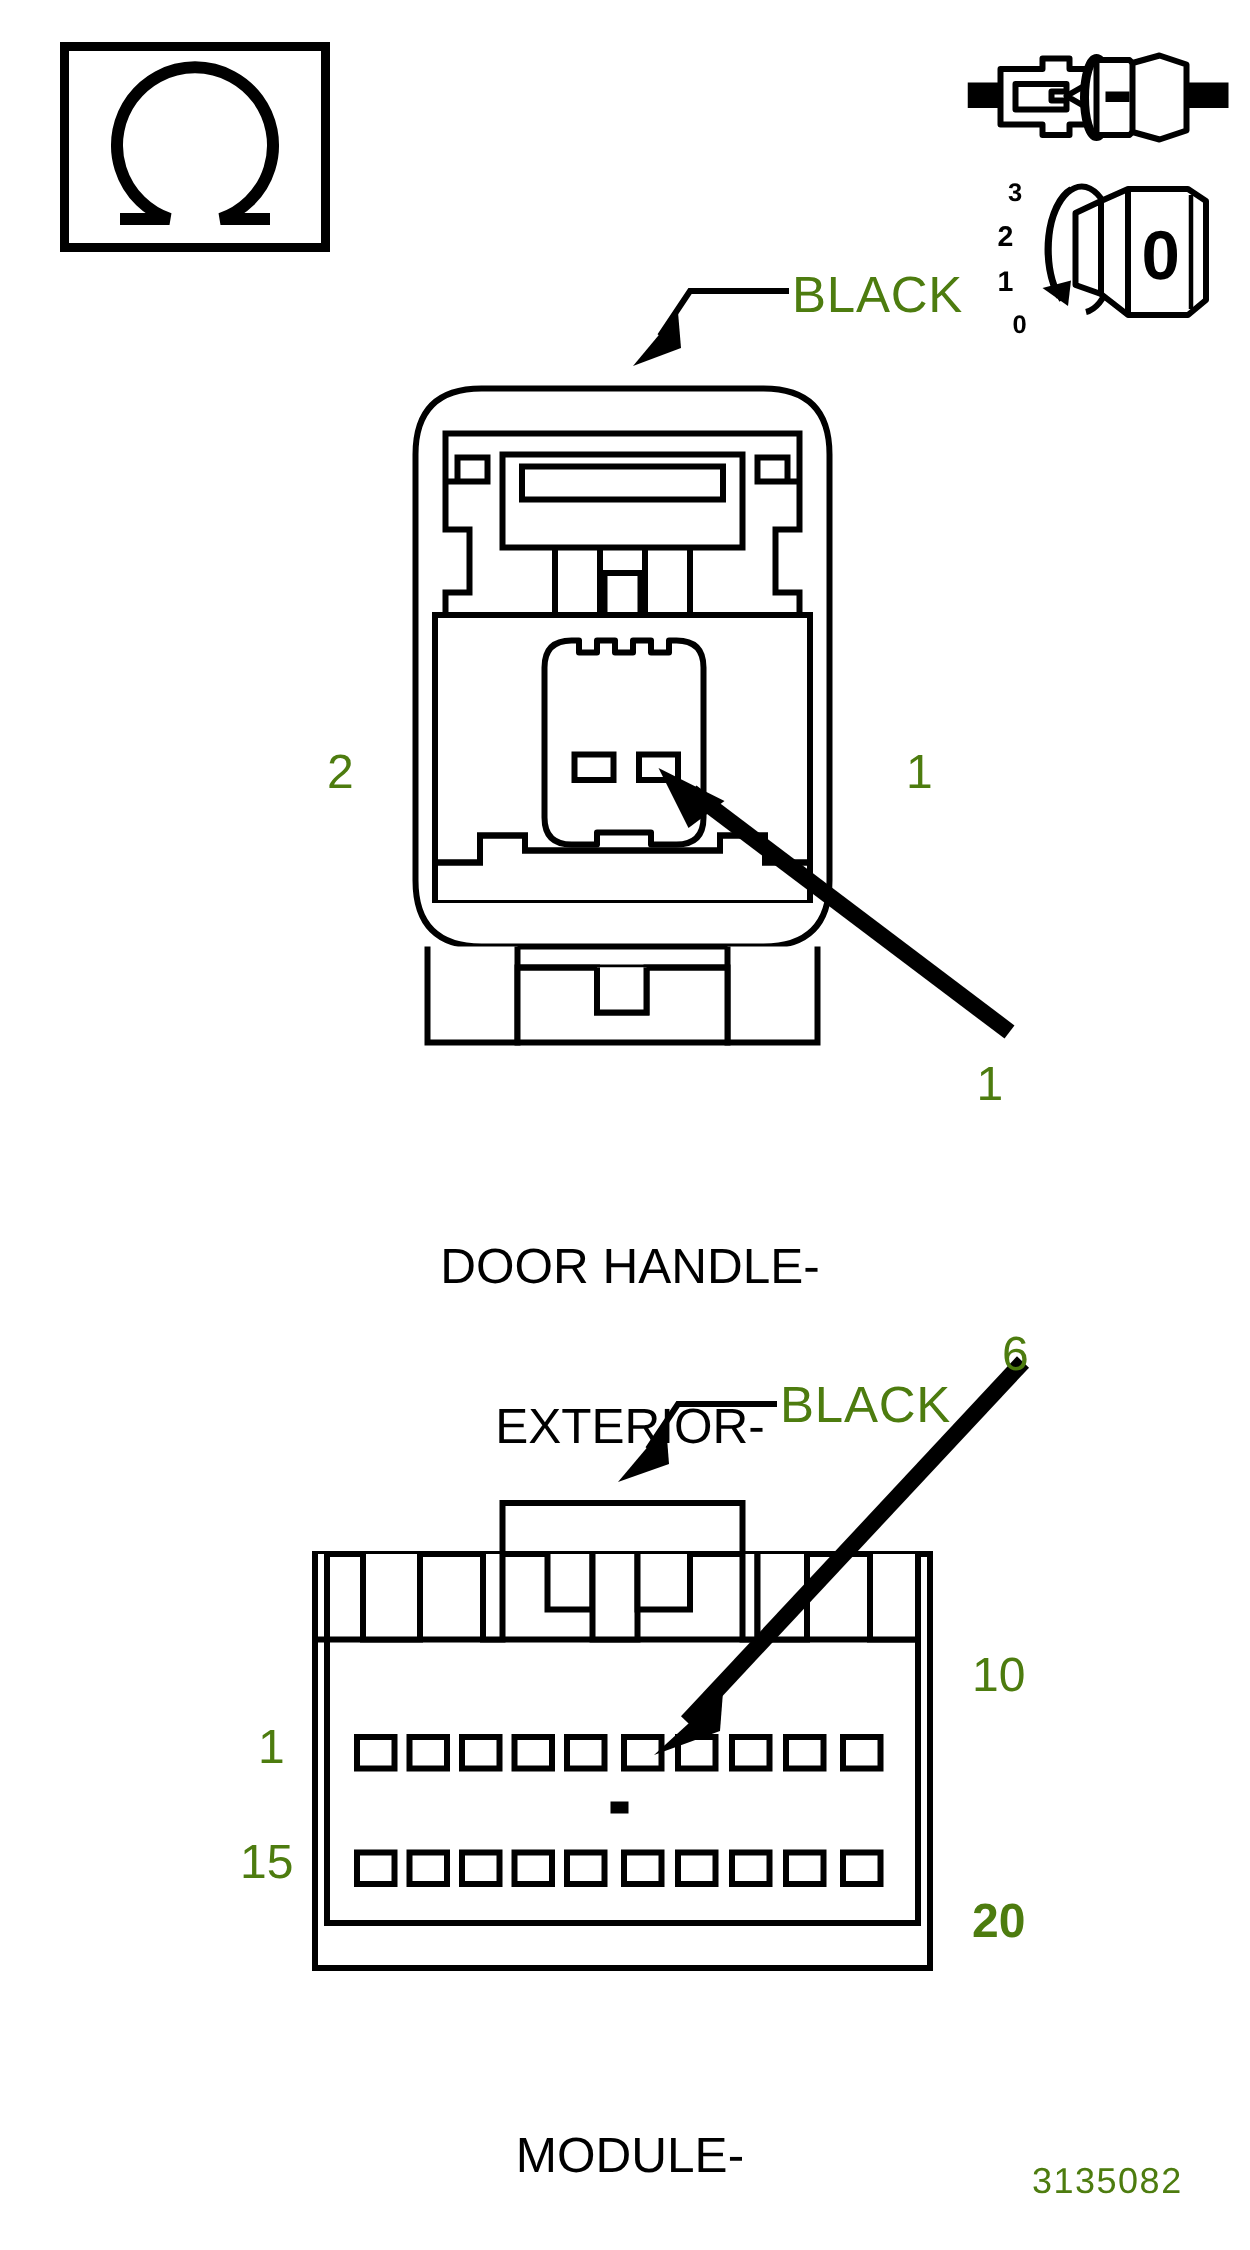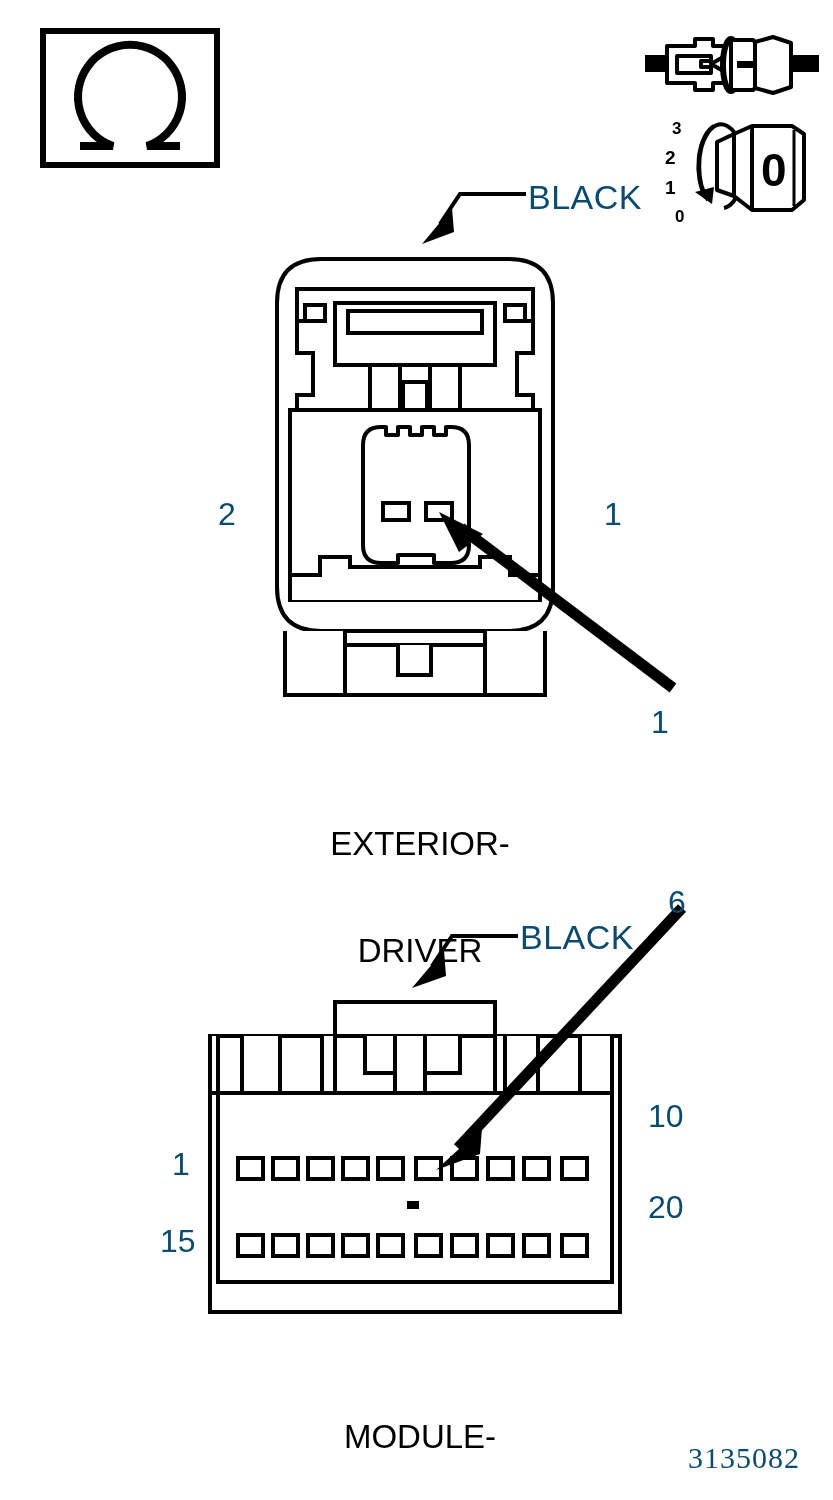--- a/index.html
+++ b/index.html
@@ -14,38 +14,38 @@
     position: relative;
     width: 833px;
     height: 1500px;
     background: #ffffff;
     overflow: hidden;
   }
   .abs { position: absolute; }
   svg { display: block; }
   .txt {
     position: absolute;
-    color: #0c4a6e;
+    color: #4d7c0f;
     font-family: "Liberation Sans", sans-serif;
     white-space: pre;
     line-height: 1.0;
   }
   .caption {
     position: absolute;
     text-align: center;
     color: #000000;
     font-family: "Liberation Sans", sans-serif;
     font-size: 33px;
     line-height: 1.08;
     white-space: pre;
   }
   .pinlabel { font-size: 32px; }
   .colorlabel { font-size: 34px; letter-spacing: 0.5px; }
   .callout { font-size: 32px; }
-  .refnum { font-size: 30px; letter-spacing: 1px; font-family: Liberation Serif, serif; }
+  .refnum { font-size: 24px; letter-spacing: 1px; }
 </style>
 </head>
 <body>
 
 <div id="page">
 
   <div class="abs" style="left:40px; top:28px;">
     <svg width="180" height="140" viewBox="0 0 180 140">
       <rect x="3" y="3" width="174" height="134" fill="none" stroke="#000" stroke-width="6"></rect>
       <path d="M 40 118 L 73 118 A 52 52 0 1 1 107 118 L 140 118" fill="none" stroke="#000" stroke-width="8" stroke-linecap="butt"></path>
@@ -143,20 +143,21 @@
 
   <div class="abs" style="left:425px; top:500px;">
     <svg width="260" height="200" viewBox="0 0 260 200">
       <line x1="248" y1="188" x2="36" y2="28" stroke="#000" stroke-width="11" stroke-linecap="butt"></line>
       <path d="M14 12 L58 34 L34 52 Z" fill="#000"></path>
     </svg>
   </div>
   <div class="txt callout" style="left:651px; top:706px;">1</div>
 
   <div class="caption" style="left:230px; top:755px; width:380px;">
+    <div>DOOR HANDLE-</div>
     <div>EXTERIOR-</div>
     <div>DRIVER</div>
   </div>
 
   <div class="abs" style="left:400px; top:918px;">
     <svg width="120" height="72" viewBox="0 0 120 72">
       <path d="M118 18 L52 18 L32 48" fill="none" stroke="#000" stroke-width="4"></path>
       <path d="M12 70 L44 32 L46 58 Z" fill="#000"></path>
     </svg>
   </div>
@@ -207,21 +208,21 @@
         <rect x="308" y="245" width="25" height="21" fill="#fff" stroke="#000" stroke-width="4"></rect>
         <rect x="344" y="245" width="25" height="21" fill="#fff" stroke="#000" stroke-width="4"></rect>
         <rect x="382" y="245" width="25" height="21" fill="#fff" stroke="#000" stroke-width="4"></rect>
       </g>
     </svg>
   </div>
 
   <div class="txt pinlabel" style="left:172px; top:1148px;">1</div>
   <div class="txt pinlabel" style="left:648px; top:1100px;">10</div>
   <div class="txt pinlabel" style="left:160px; top:1225px;">15</div>
-  <div class="txt pinlabel" style="left:648px; top:1191px;">20</div>
+  <div class="txt pinlabel" style="left:648px; top:1264px;font-weight:bold;">20</div>
 
   <div class="abs" style="left:424px; top:900px;">
     <svg width="270" height="275" viewBox="0 0 270 275">
       <line x1="258" y1="8" x2="34" y2="248" stroke="#000" stroke-width="11" stroke-linecap="butt"></line>
       <path d="M12 270 L58 228 L56 254 Z" fill="#000"></path>
     </svg>
   </div>
   <div class="txt callout" style="left:668px; top:886px;">6</div>
 
   <div class="caption" style="left:245px; top:1348px; width:350px;">

